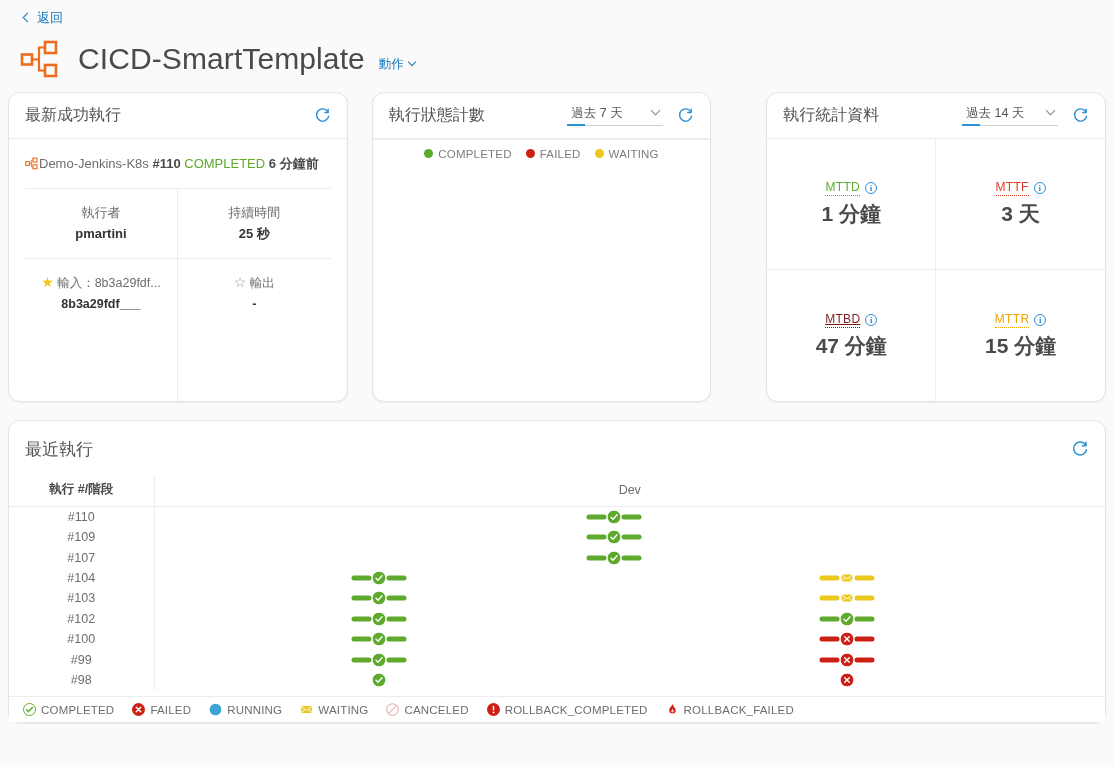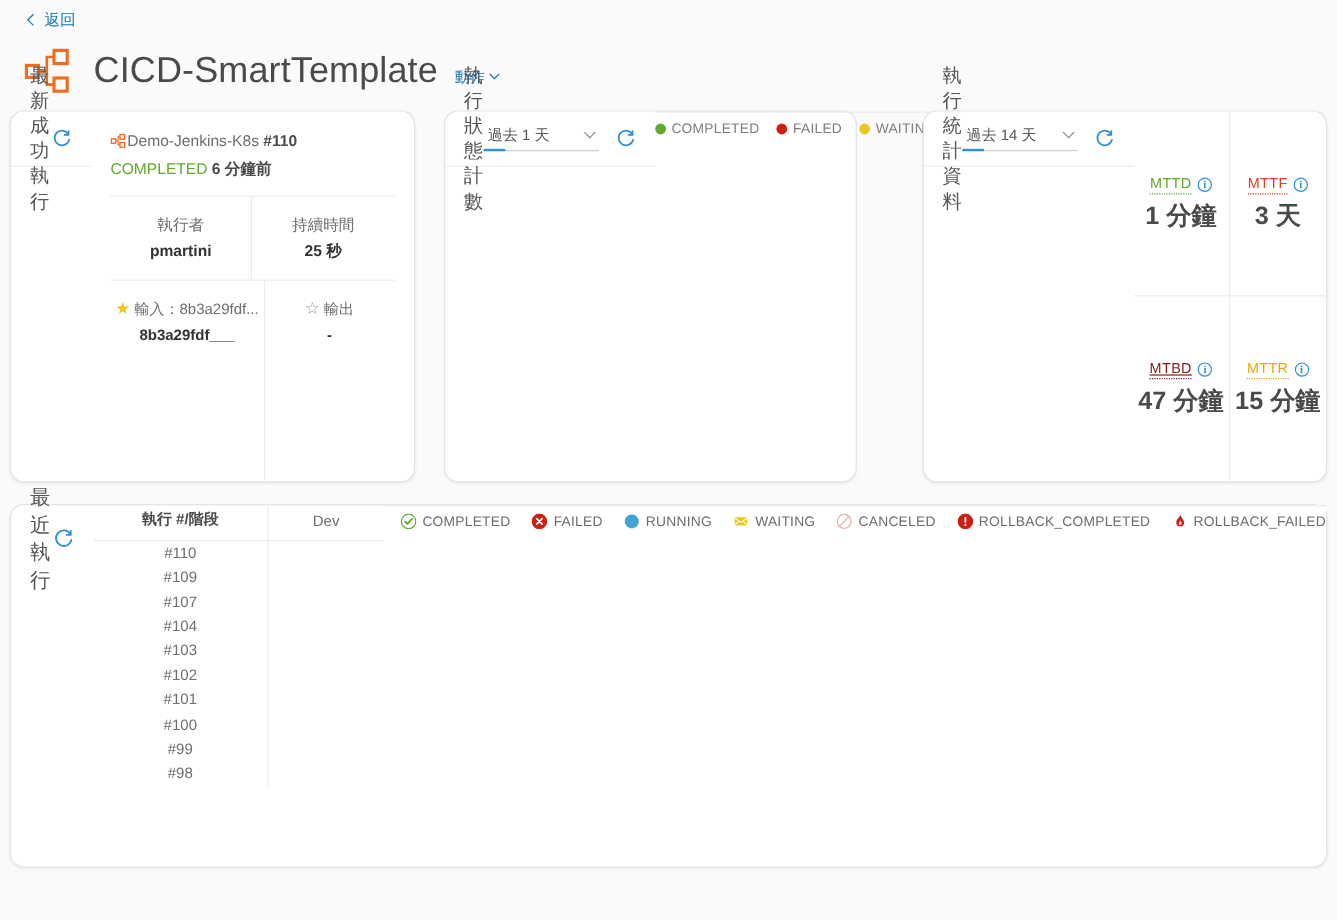--- a/index.html
+++ b/index.html
@@ -45,21 +45,21 @@
     border-right:1.4px solid #1675b8; border-bottom:1.4px solid #1675b8;
     transform: rotate(45deg); position:relative; top:-2px;
   }
 
   
   .card {
     background: #fff;
     border: 1px solid #e4e4e4;
     border-radius: 12px;
     box-shadow: 0 1px 2px rgba(0,0,0,.06);
-    display: flex; flex-direction: row;
+    display: flex; flex-direction: column;
   }
   .card-head {
     height: 46px; flex: 0 0 46px;
     display: flex; align-items: center;
     padding: 0 14px 0 16px;
     border-bottom: 1px solid #ececec;
   }
   .card-title { font-size: 16px; font-weight: 400; color: #555; flex: 1 1 auto; }
   .refresh-btn { cursor: pointer; display: inline-flex; padding: 2px; }
 
@@ -283,21 +283,21 @@
           <div class="io-value">-</div>
         </div>
       </div>
     </div>
   </div>
 
   <div class="card" id="card-status">
     <div class="card-head">
       <span class="card-title">執行狀態計數</span>
       <span class="period-sel">
-        <span class="txt">過去 1 天</span>
+        <span class="txt">過去 7 天</span>
         <span class="cv"></span>
       </span>
       <span class="refresh-btn">
         <svg width="17" height="17" viewBox="0 0 20 20">
           <path d="M16.3 5.6A7.2 7.2 0 1 0 17.2 11" fill="none" stroke="#2d8fd5" stroke-width="1.7" stroke-linecap="round"></path>
           <path d="M16.6 2.6 L16.6 6.4 L12.8 6.4" fill="none" stroke="#2d8fd5" stroke-width="1.7" stroke-linejoin="round" stroke-linecap="round"></path>
         </svg>
       </span>
     </div>
     <div class="donut-legend" id="donut-legend">
@@ -508,47 +508,20 @@
                       <circle cx="8" cy="8" r="8" fill="#5faa2d"></circle>
                       <path d="M4.3 8.2 L6.8 10.7 L11.7 5.3" fill="none" stroke="#fff" stroke-width="1.7" stroke-linecap="round" stroke-linejoin="round"></path>
                     </svg>
                   </span>
                   <span class="pbar" style="background:#5faa2d"></span>
                 </span>
               </div>
             </td>
           </tr>
           <tr>
-            <td class="col-run">#101</td>
-            <td>
-              <div class="stage-track">
-                <span class="pill" style="left: 224px;">
-                  <span class="pbar" style="background:#5faa2d"></span>
-                  <span class="pico">
-                    <svg width="13" height="13" viewBox="0 0 16 16">
-                      <circle cx="8" cy="8" r="8" fill="#5faa2d"></circle>
-                      <path d="M4.3 8.2 L6.8 10.7 L11.7 5.3" fill="none" stroke="#fff" stroke-width="1.7" stroke-linecap="round" stroke-linejoin="round"></path>
-                    </svg>
-                  </span>
-                  <span class="pbar" style="background:#5faa2d"></span>
-                </span>
-                <span class="pill" style="left: 692px;">
-                  <span class="pbar" style="background:#ecc81e"></span>
-                  <span class="pico">
-                    <svg width="13" height="13" viewBox="0 0 16 16">
-                      <rect x="1.5" y="3.6" width="13" height="8.8" rx="1" fill="#ecc81e"></rect>
-                      <path d="M1.5 4.2 L8 9 L14.5 4.2 M1.5 12 L6 8 M14.5 12 L10 8" fill="none" stroke="#fff" stroke-width="1.1"></path>
-                    </svg>
-                  </span>
-                  <span class="pbar" style="background:#ecc81e"></span>
-                </span>
-              </div>
-            </td>
-          </tr>
-          <tr>
             <td class="col-run">#100</td>
             <td>
               <div class="stage-track">
                 <span class="pill" style="left: 224px;">
                   <span class="pbar" style="background:#5faa2d"></span>
                   <span class="pico">
                     <svg width="13" height="13" viewBox="0 0 16 16">
                       <circle cx="8" cy="8" r="8" fill="#5faa2d"></circle>
                       <path d="M4.3 8.2 L6.8 10.7 L11.7 5.3" fill="none" stroke="#fff" stroke-width="1.7" stroke-linecap="round" stroke-linejoin="round"></path>
                     </svg>

